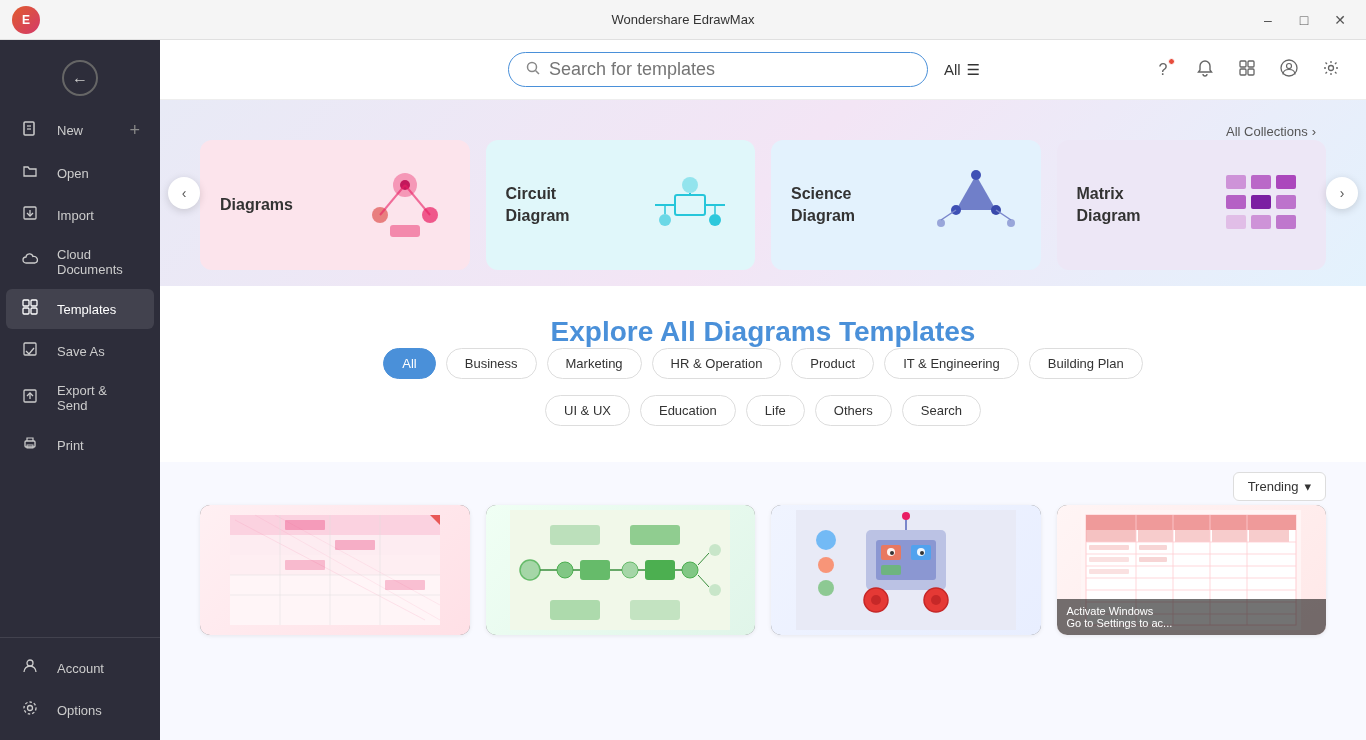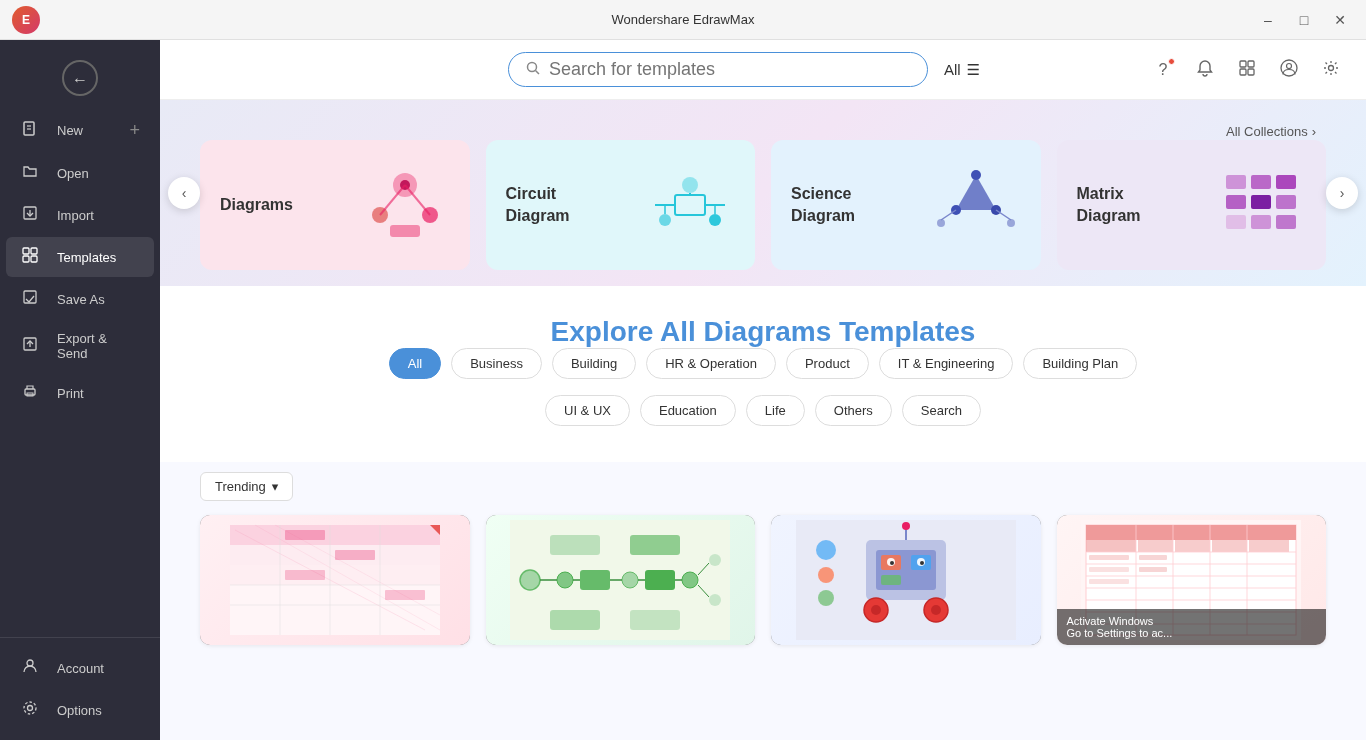--- a/index.html
+++ b/index.html
@@ -330,21 +330,22 @@
     }
 
     
     .templates-section {
       padding: 10px 40px 30px;
       background: #f8f9ff;
     }
 
     .templates-toolbar {
       display: flex;
-      margin-bottom: 14px;
+      justify-content: flex-end;
+      margin-bottom: 4px;
     }
 
     .sort-dropdown {
       padding: 6px 14px;
       border: 1.5px solid #ddd;
       border-radius: 6px;
       font-size: 13px;
       color: #333;
       background: white;
       cursor: pointer;
@@ -448,20 +449,28 @@
         <span class="sidebar-item-icon">
           <svg width="16" height="16" viewBox="0 0 16 16" fill="none">
             <rect x="2" y="2" width="12" height="12" rx="1" stroke="#ccc" stroke-width="1.3" fill="none"></rect>
             <line x1="8" y1="5" x2="8" y2="11" stroke="#ccc" stroke-width="1.3"></line>
             <polyline points="5,8 8,11 11,8" stroke="#ccc" stroke-width="1.3" fill="none"></polyline>
           </svg>
         </span>
         <span>Import</span>
       </div>
 
+      <div class="sidebar-item">
+        <span class="sidebar-item-icon">
+          <svg width="16" height="16" viewBox="0 0 16 16" fill="none">
+            <path d="M4 11a3 3 0 010-6 3.5 3.5 0 016.9-.5A2.5 2.5 0 0113 11H4z" stroke="#ccc" stroke-width="1.3" fill="none"></path>
+          </svg>
+        </span>
+        <span>Cloud Documents</span>
+      </div>
 
       <div class="sidebar-item active">
         <span class="sidebar-item-icon">
           <svg width="16" height="16" viewBox="0 0 16 16" fill="none">
             <rect x="1" y="1" width="6" height="6" rx="1" stroke="#fff" stroke-width="1.3" fill="none"></rect>
             <rect x="9" y="1" width="6" height="6" rx="1" stroke="#fff" stroke-width="1.3" fill="none"></rect>
             <rect x="1" y="9" width="6" height="6" rx="1" stroke="#fff" stroke-width="1.3" fill="none"></rect>
             <rect x="9" y="9" width="6" height="6" rx="1" stroke="#fff" stroke-width="1.3" fill="none"></rect>
           </svg>
         </span>
@@ -675,21 +684,21 @@
 
       <div class="explore-section">
         <div class="explore-title">
           <span>Explore</span>
           <span style="color:#4a90d9;"> All Diagrams Templates</span>
         </div>
 
         <div class="filter-tags">
           <button class="filter-tag active">All</button>
           <button class="filter-tag">Business</button>
-          <button class="filter-tag">Building</button>
+          <button class="filter-tag">Marketing</button>
           <button class="filter-tag">HR &amp; Operation</button>
           <button class="filter-tag">Product</button>
           <button class="filter-tag">IT &amp; Engineering</button>
           <button class="filter-tag">Building Plan</button>
         </div>
         <div class="filter-tags">
           <button class="filter-tag">UI &amp; UX</button>
           <button class="filter-tag">Education</button>
           <button class="filter-tag">Life</button>
           <button class="filter-tag">Others</button>

